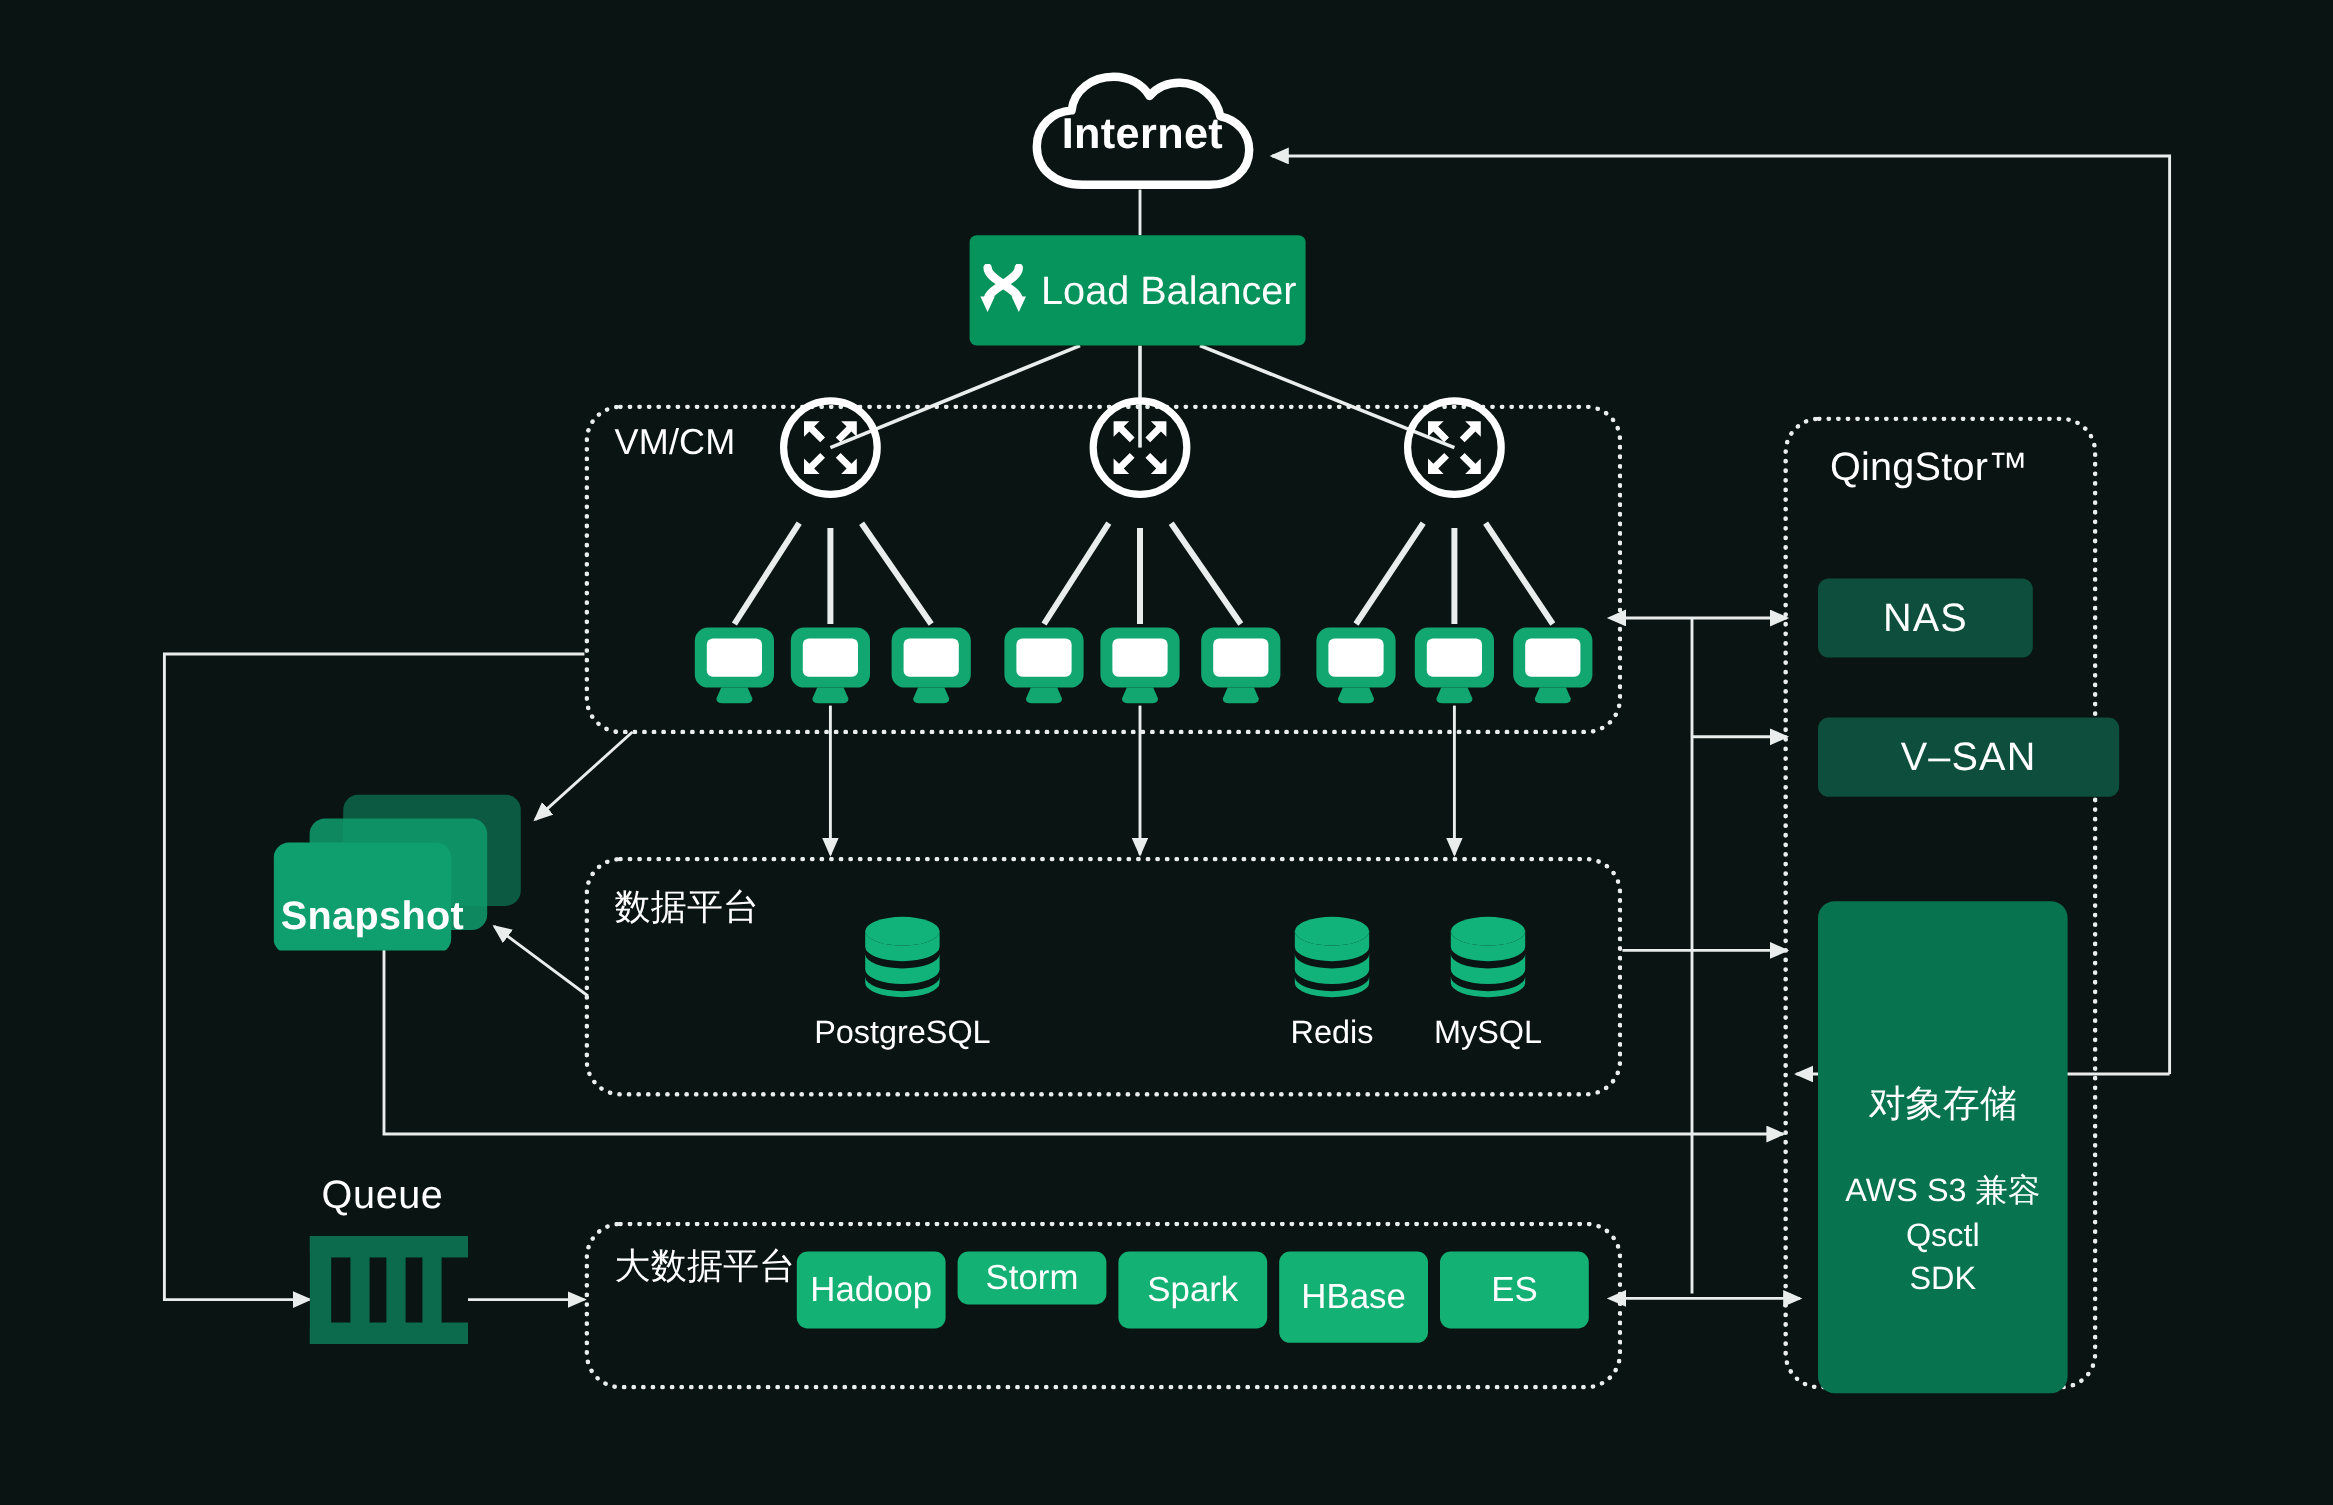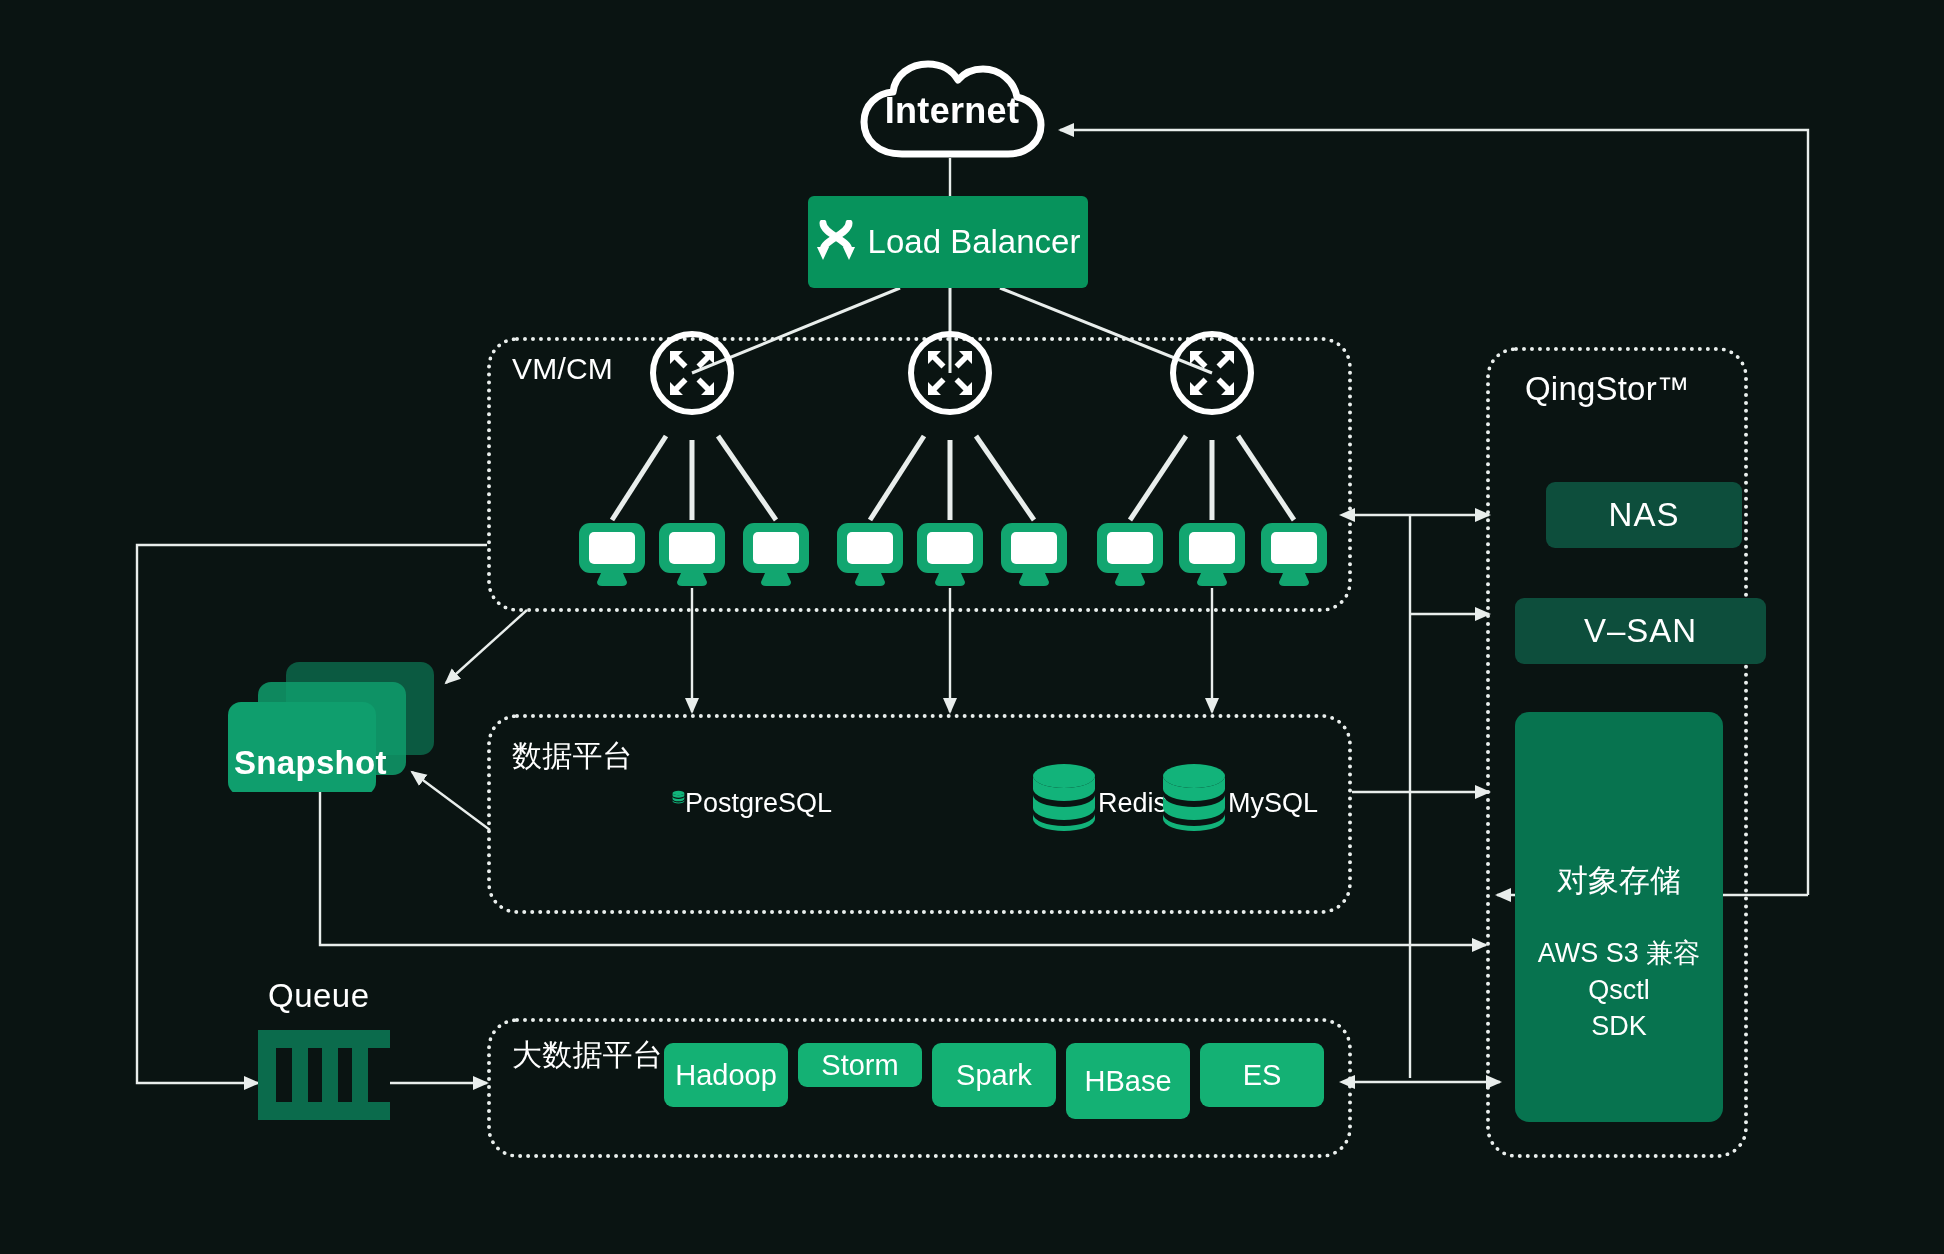--- a/index.html
+++ b/index.html
@@ -8,26 +8,26 @@
   #stage{position:relative;width:1944px;height:1254px;background:#0a1412;}
   #wires{position:absolute;left:0;top:0;width:1944px;height:1254px;}
   .node{position:absolute;}
   .grp-label{position:absolute;color:#ffffff;font-size:30px;letter-spacing:.2px;white-space:nowrap;}
   .dashbox{position:absolute;border:4px dotted #e9eeec;border-radius:30px;box-sizing:border-box;}
   .lbbox{position:absolute;background:#07935c;border-radius:6px;display:flex;align-items:center;
          justify-content:center;gap:10px;color:#fff;font-size:33px;}
   .stbox{position:absolute;background:#0d4e3c;border-radius:9px;display:flex;align-items:center;
          justify-content:center;color:#fff;font-size:33px;letter-spacing:1px;}
   .objbox{position:absolute;background:#07734f;border-radius:14px;color:#fff;
-          display:flex;flex-direction:column;align-items:center;}
+          display:flex;flex-direction:column;align-items:center;margin-top:39px;}
   .objtitle{font-size:31px;margin-top:148px;}
   .objsub{font-size:27px;line-height:1.28;text-align:center;margin-top:34px;}
   .bdchip{position:absolute;background:#14b174;border-radius:9px;display:flex;align-items:center;
           justify-content:center;color:#fff;font-size:29px;}
-  .dbcell{position:absolute;display:flex;flex-direction:row;align-items:center;text-align:center;}
+  .dbcell{position:absolute;display:flex;flex-direction:column;align-items:center;text-align:center;}
   .dblabel{color:#fff;font-size:27px;margin-top:13px;white-space:nowrap;}
   .monitor{position:absolute;}
   .router{position:absolute;}
   .snapwrap{position:absolute;}
   .snaptext{position:absolute;color:#fff;font-size:33px;font-weight:bold;letter-spacing:.3px;}
   .queuelabel{position:absolute;color:#fff;font-size:33px;letter-spacing:.5px;}
   .cloudwrap{position:absolute;}
   .cloudtext{position:absolute;color:#fff;font-size:36px;font-weight:bold;letter-spacing:.3px;
              width:100%;text-align:center;}
 </style>
@@ -283,21 +283,21 @@
 
   <div class="bdchip" style="left:664px;top:1043px;width:124px;height:64px;">Hadoop</div>
   <div class="bdchip" style="left:798px;top:1043px;width:124px;height:44px;">Storm</div>
   <div class="bdchip" style="left:932px;top:1043px;width:124px;height:64px;">Spark</div>
   <div class="bdchip" style="left:1066px;top:1043px;width:124px;height:76px;">HBase</div>
   <div class="bdchip" style="left:1200px;top:1043px;width:124px;height:64px;">ES</div>
 
   <div class="dashbox" style="left:1486px;top:347px;width:262px;height:811px;"></div>
   <div class="grp-label" style="left:1525px;top:370px;font-size:33px;">QingStor™</div>
 
-  <div class="stbox" style="left:1546px;top:482px;width:196px;height:66px;">NAS</div>
+  <div class="stbox" style="left:1515px;top:482px;width:179px;height:66px;">NAS</div>
   <div class="stbox" style="left:1515px;top:598px;width:251px;height:66px;">V–SAN</div>
 
   <div class="objbox" style="left:1515px;top:712px;width:208px;height:410px;">
     <div class="objtitle">对象存储</div>
     <div class="objsub">AWS S3 兼容</div>
     <div class="objsub" style="margin-top:2px;">Qsctl</div>
     <div class="objsub" style="margin-top:2px;">SDK</div>
   </div>
 
 </div>

